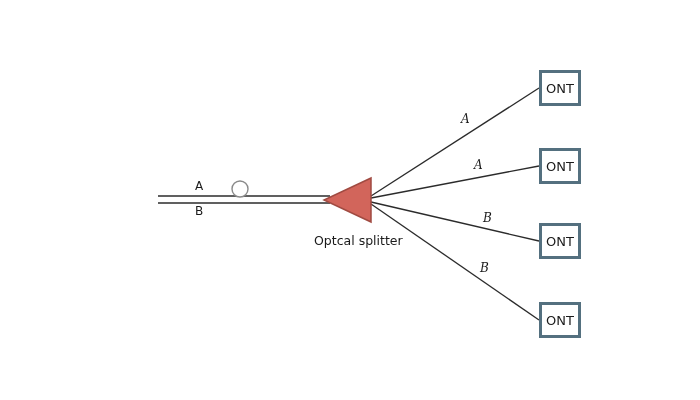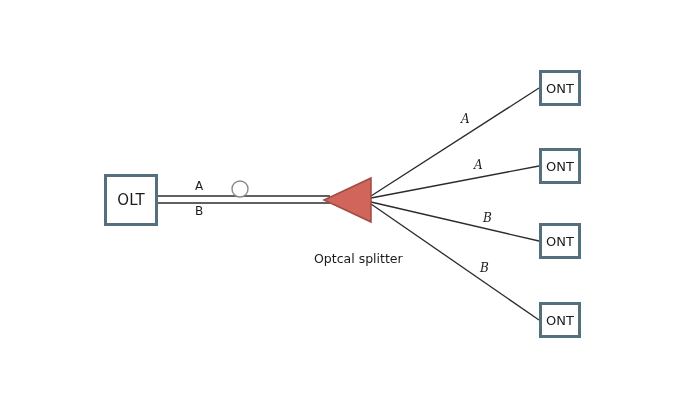--- a/index.html
+++ b/index.html
@@ -63,21 +63,20 @@
   .fan-0 { left: 461px; top: 112px; }
   .fan-1 { left: 474px; top: 158px; }
   .fan-2 { left: 483px; top: 211px; }
   .fan-3 { left: 480px; top: 261px; }
   .splitter-label {
     position: absolute;
     left: 314px;
     top: 233px;
     font-size: 12.5px;
     color: #1a1a1a;
-    margin-top: 18px;
   }
   .watermark {
     position: absolute;
     right: 32px;
     bottom: 20px;
     font-size: 15px;
     color: #9aa0a6;
     letter-spacing: 0.5px;
   }
 </style>
@@ -94,23 +93,20 @@
     <line x1="371" y1="196" x2="539" y2="88" stroke="#2b2b2b" stroke-width="1.3"></line>
     <line x1="371" y1="198" x2="539" y2="166" stroke="#2b2b2b" stroke-width="1.3"></line>
     <line x1="371" y1="202" x2="539" y2="241" stroke="#2b2b2b" stroke-width="1.3"></line>
     <line x1="371" y1="204" x2="539" y2="320" stroke="#2b2b2b" stroke-width="1.3"></line>
 
     <polygon points="371,178 371,222 324,200" fill="#d2655b" stroke="#a04a41" stroke-width="1.5"></polygon>
 
     <circle cx="240" cy="189" r="8" fill="#ffffff" stroke="#8a8a8a" stroke-width="1.4"></circle>
   </svg>
 
-  <div class="node-box olt-box">
-    <span>OLT</span>
-  </div>
 
   <div class="node-box ont-box ont-0">
     <span>ONT</span>
   </div>
   <div class="node-box ont-box ont-1">
     <span>ONT</span>
   </div>
   <div class="node-box ont-box ont-2">
     <span>ONT</span>
   </div>

